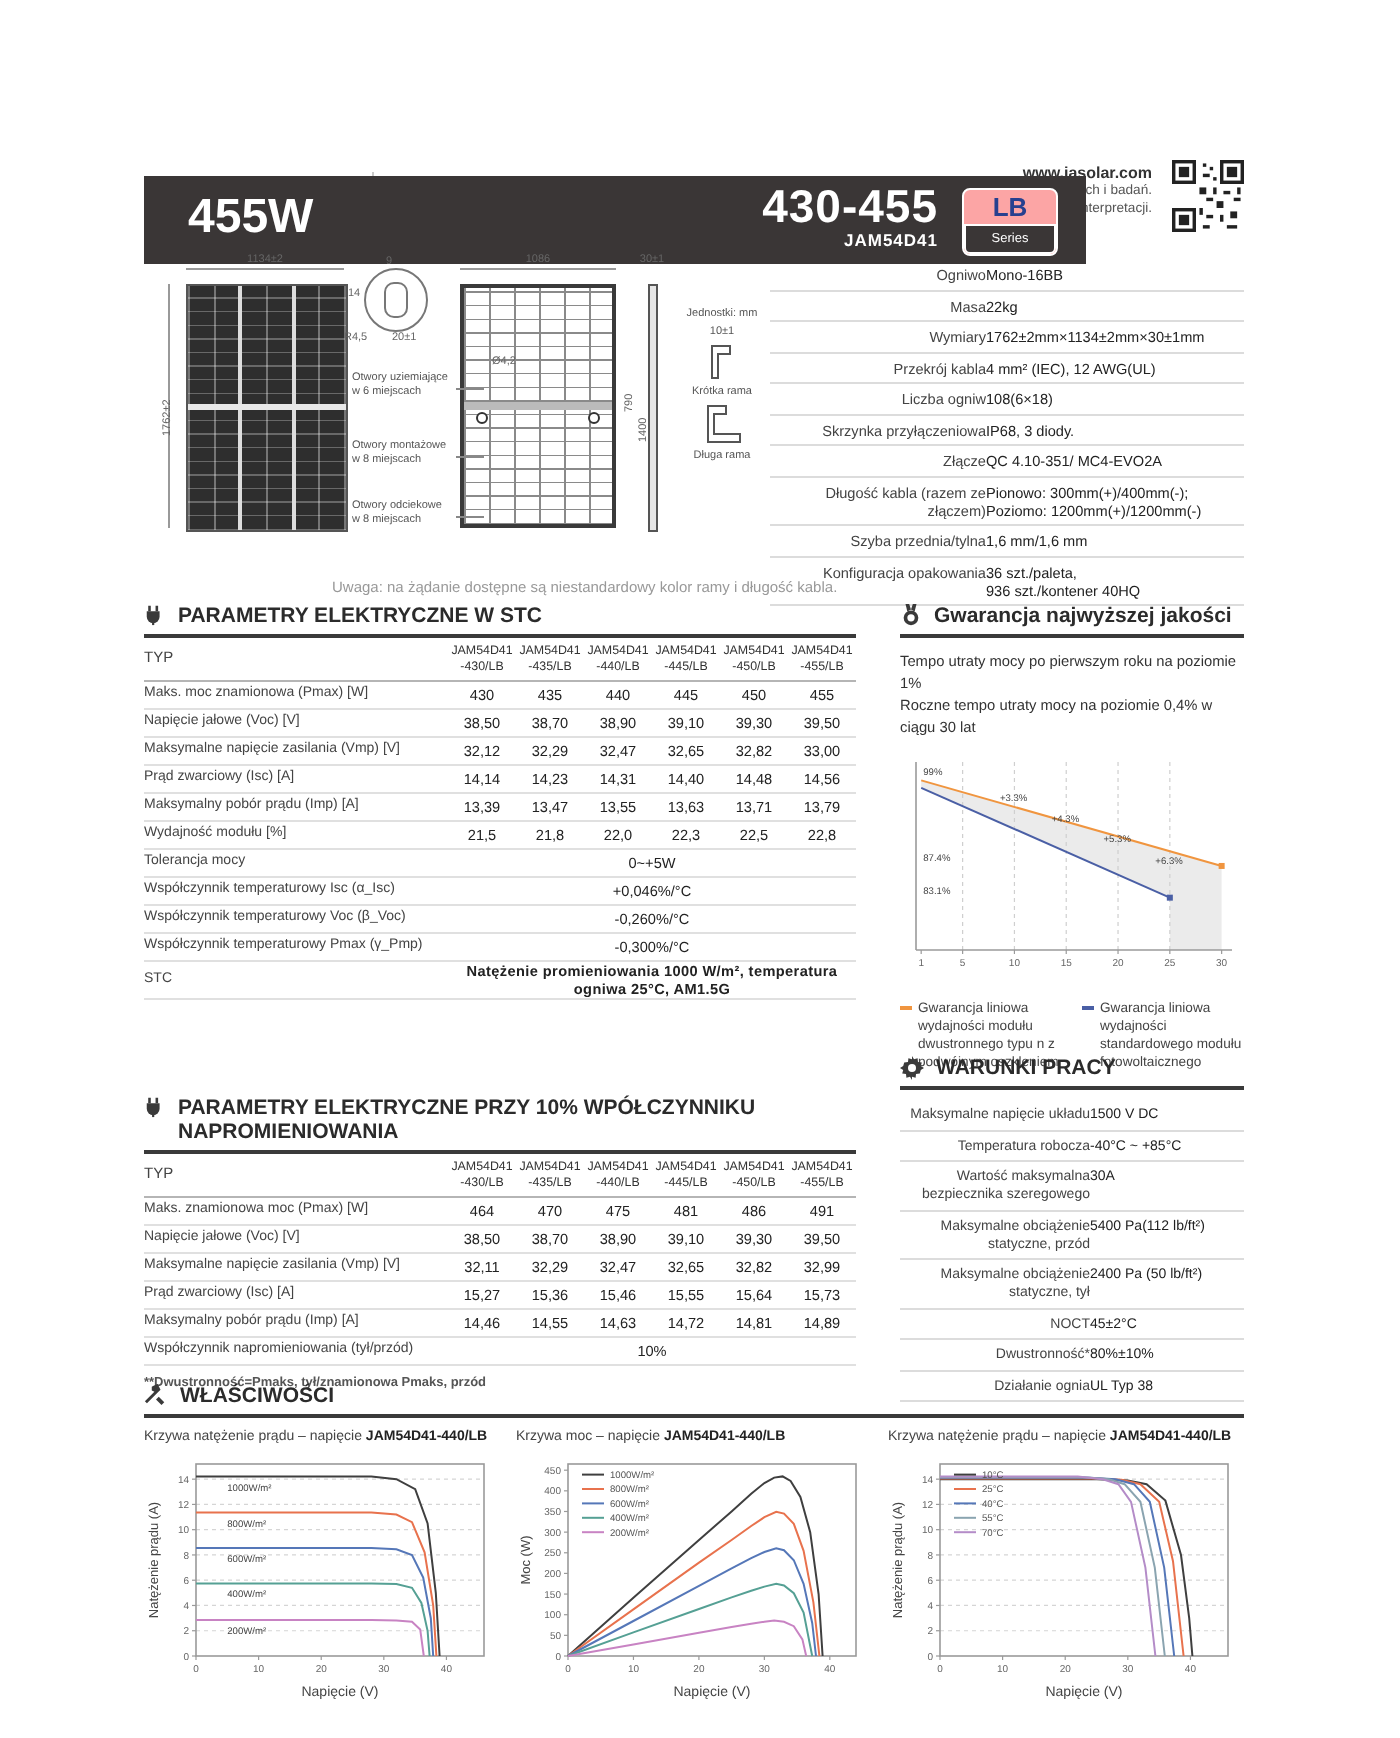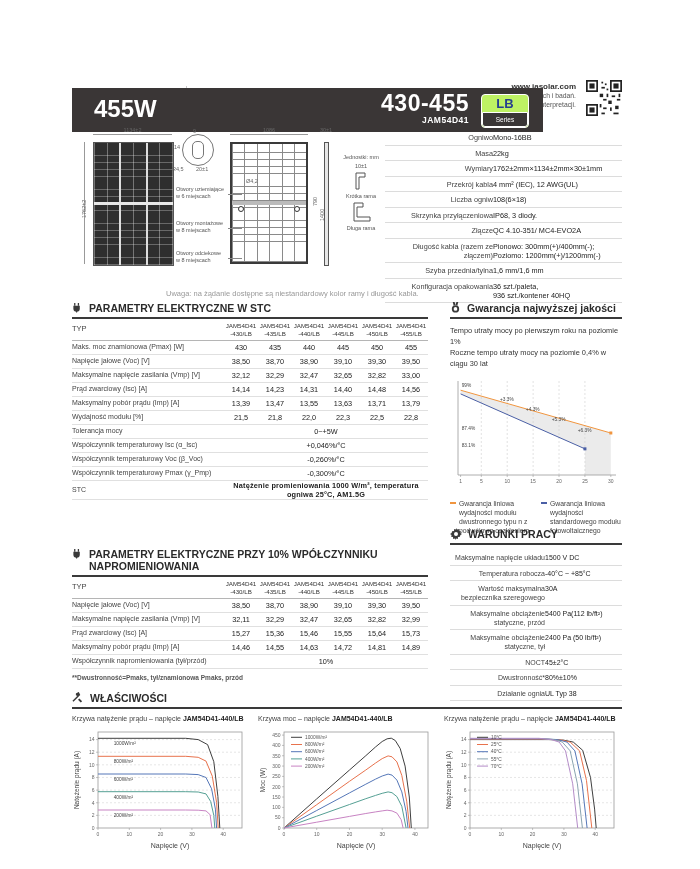--- a/index.html
+++ b/index.html
@@ -19,21 +19,21 @@
   .site{font-size:8px;font-weight:bold;color:#333;}
   .disc{font-size:6.8px;color:#555;line-height:9px;}
   .qr{position:absolute;right:0;top:0;}
 
   
   .banner{position:absolute;left:72px;top:88px;width:471px;height:44px;background:#3a3636;color:#fff;}
   .banner .power{position:absolute;left:22px;top:7px;font-size:24px;font-weight:bold;}
   .banner .range-wrap{position:absolute;right:74px;top:3px;text-align:right;}
   .banner .range{font-size:23px;font-weight:bold;letter-spacing:.5px;line-height:24px;}
   .banner .model{font-size:8.5px;font-weight:bold;letter-spacing:.5px;}
-  .lb-badge{position:absolute;right:14px;top:6px;width:46px;height:32px;background:#bef264;border-radius:4px;overflow:hidden;border:1px solid #fff;}
+  .lb-badge{position:absolute;right:14px;top:6px;width:46px;height:32px;background:#fca5a5;border-radius:4px;overflow:hidden;border:1px solid #fff;}
   .lb-badge .lb{display:block;text-align:center;font-size:13px;font-weight:bold;color:#27408f;line-height:17px;}
   .lb-badge .series{display:block;background:#3a3636;color:#fff;text-align:center;font-size:6.5px;line-height:13px;border:1px solid #fff;border-radius:0 0 3px 3px;box-sizing:border-box;}
 
   
   .diagrams{position:absolute;left:72px;top:126px;width:312px;height:160px;font-size:5.5px;color:#666;}
   .front-view{position:absolute;left:21px;top:16px;width:79px;height:122px;background:#2e2e2e;border:1px solid #555;
     background-image:repeating-linear-gradient(0deg,rgba(255,255,255,.28) 0,rgba(255,255,255,.28) .7px,transparent .7px,transparent 6.8px),
                      repeating-linear-gradient(90deg,rgba(255,255,255,.34) 0,rgba(255,255,255,.34) 1px,transparent 1px,transparent 13px);}
   .front-view .vgap1,.front-view .vgap2{position:absolute;top:0;bottom:0;width:2px;background:#ddd;}
   .front-view .vgap1{left:25px;} .front-view .vgap2{left:52px;}
@@ -477,20 +477,29 @@
             <div>-445/LB</div>
           </div>
           <div class="mval">
             <div>JAM54D41</div>
             <div>-450/LB</div>
           </div>
           <div class="mval">
             <div>JAM54D41</div>
             <div>-455/LB</div>
           </div>
+        </div>
+        <div class="mrow">
+          <div class="mlabel">Maks. znamionowa moc (Pmax) [W]</div>
+          <div class="mval">464</div>
+          <div class="mval">470</div>
+          <div class="mval">475</div>
+          <div class="mval">481</div>
+          <div class="mval">486</div>
+          <div class="mval">491</div>
         </div>
         <div class="mrow">
           <div class="mlabel">Napięcie jałowe (Voc) [V]</div>
           <div class="mval">38,50</div>
           <div class="mval">38,70</div>
           <div class="mval">38,90</div>
           <div class="mval">39,10</div>
           <div class="mval">39,30</div>
           <div class="mval">39,50</div>
         </div>

